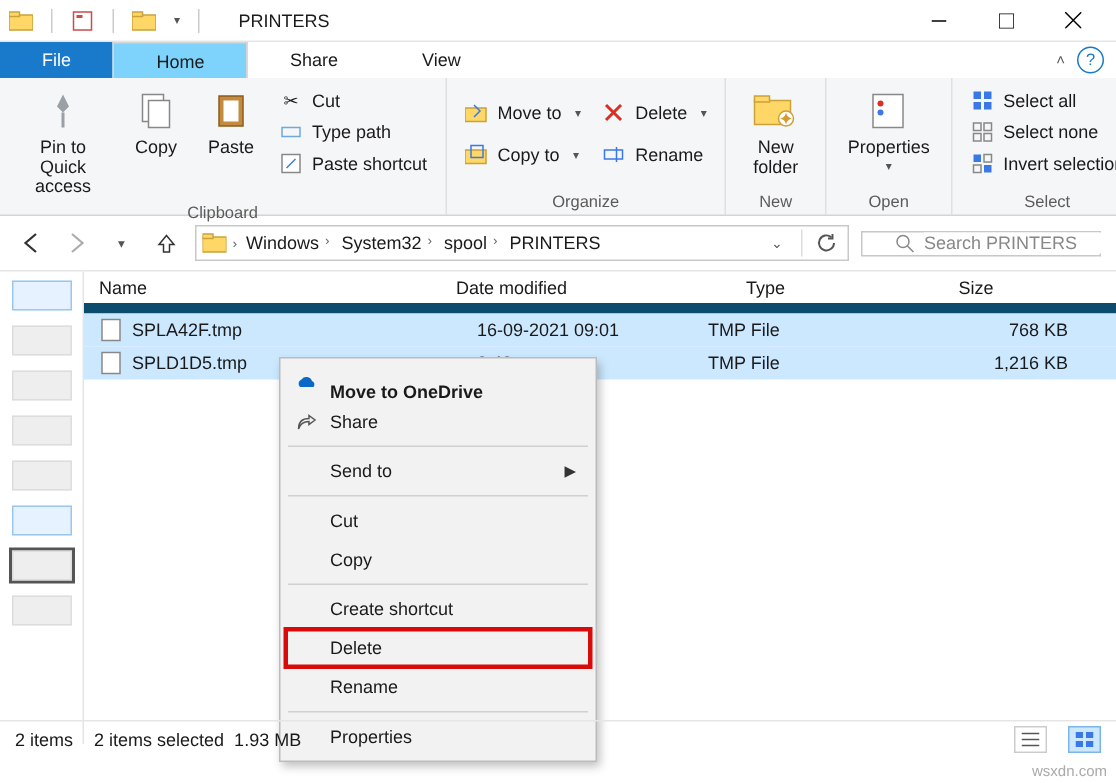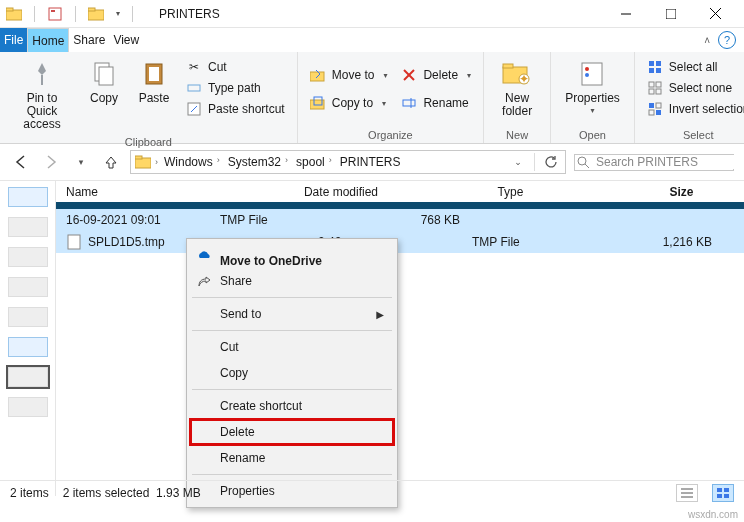--- a/index.html
+++ b/index.html
@@ -9,21 +9,21 @@
   .titlebar { height: 28px; display: flex; align-items: center; padding: 0 6px; background: #fff; border-bottom: 1px solid #e5e5e5; }
   .titlebar .qat { display: flex; gap: 6px; align-items: center; }
   .titlebar .qicon { width: 16px; height: 16px; display: inline-flex; align-items: center; justify-content: center; }
   .titlebar .title { margin-left: 20px; font-size: 12px; }
   .titlebar .sep { width: 1px; height: 16px; background: #ccc; margin: 0 6px; }
   .winbtns { margin-left: auto; display: flex; }
   .winbtn { width: 45px; height: 28px; display: flex; align-items: center; justify-content: center; }
 
   
   .tabs { height: 24px; display: flex; align-items: stretch; background: #fff; position: relative; }
-  .tab { padding: 0 4px; display: flex; align-items: center; font-size: 12px; }
+  .tab { padding: 0 28px; display: flex; align-items: center; font-size: 12px; }
   .tab.file { background: #1979ca; color: #fff; }
   .tab.active { border: 1px solid #d4d4d4; border-bottom: none; background: #7dd3fc; }
   .tabs .right { margin-left: auto; display: flex; align-items: center; padding-right: 8px; gap: 8px; }
   .chev { font-size: 10px; color: #555; }
   .help { width: 18px; height: 18px; border-radius: 9px; border: 1px solid #1979ca; color: #1979ca; display: inline-flex; align-items: center; justify-content: center; font-size: 11px; }
 
   
   .ribbon { height: 92px; background: #f5f6f7; border-bottom: 1px solid #d4d4d4; display: flex; }
   .grp { border-right: 1px solid #e0e0e0; padding: 4px 10px 2px 10px; display: flex; flex-direction: column; }
   .grp-body { flex: 1; display: flex; align-items: flex-start; gap: 10px; }
@@ -36,37 +36,37 @@
   .red { color: #d93025; }
 
   
   .navrow { height: 36px; display: flex; align-items: center; padding: 0 10px; gap: 8px; }
   .navbtn { width: 22px; height: 22px; display: flex; align-items: center; justify-content: center; color: #555; }
   .addrbox { flex: 1; height: 24px; border: 1px solid #c8c8c8; display: flex; align-items: center; padding: 0 4px; gap: 4px; }
   .crumb { display: flex; align-items: flex-start; gap: 4px; padding: 0 2px; }
   .crumb .car { font-size: 9px; color: #666; }
   .addrbtn { width: 20px; height: 20px; display: flex; align-items: center; justify-content: center; color: #555; }
   .addrsep { width:1px; height:18px; background:#ddd; margin: 0 2px; }
-  .searchbox { width: 160px; height: 17px; border: 1px solid #c8c8c8; display: flex; align-items: center; padding: 0 2px; color: #777; gap: 6px; }
+  .searchbox { width: 160px; height: 17px; border: 1px solid #c8c8c8; display: flex; align-items: center; padding: 0 22px; color: #777; gap: 6px; }
   .searchbox input { border: none; outline: none; flex: 1; font-size: 12px; color: #333; }
   .searchbox input::placeholder { color: #888; }
 
   
   .main { display: flex; height: 316px; border-top: 1px solid #e5e5e5; }
   .navpane { width: 56px; border-right: 1px solid #e5e5e5; padding: 6px 4px; display: flex; flex-direction: column; gap: 10px; align-items: center; }
   .navthumb { width: 40px; height: 20px; background: #eee; border:1px solid #ddd; }
   .navthumb.blue { background: #e6f2ff; border-color:#9cc7ec; }
   .navthumb.sel { box-shadow: 0 0 0 2px #555; }
 
   .listarea { flex: 1; overflow: hidden; position: relative; }
   .cols { display: flex; height: 28px; align-items: center; border-bottom: 7px solid #0c4a6e; padding-left: 10px; color: #333; }
   .col-name { width: 252px; }
   .col-date { width: 154px; }
   .col-type { width: 150px; margin-left: 48px; }
-  .col-size { width: 110px; text-align: center; padding-right: 20px; font-weight: bold; }
+  .col-size { width: 110px; text-align: left; padding-right: 20px; }
   .row { display: flex; height: 22px; align-items: center; padding-left: 10px; }
   .row.sel { background: #cce8ff; }
   .row .ficon { width: 16px; height: 16px; margin-right: 6px; display:inline-flex; align-items:center; justify-content:center; }
   .cell-name { width: 252px; display:flex; align-items:center; }
   .cell-date { width: 154px; }
   .cell-type { width: 150px; }
   .cell-size { width: 110px; text-align: right; padding-right: 20px; }
 
   
   .ctxmenu { position: absolute; left: 186px; top: 238px; width: 212px; background: #f2f2f2; border: 1px solid #bcbcbc; box-shadow: 2px 3px 6px rgba(0,0,0,0.25); padding: 3px; }
@@ -407,20 +407,28 @@
 
   <div class="listarea">
     <div class="cols">
       <div class="col-name">Name</div>
       <div class="col-date">Date modified</div>
       <div class="col-type">Type</div>
       <div class="col-size">Size</div>
     </div>
 
     <div class="row sel">
+      <div class="cell-name">
+          <span class="ficon">
+            <svg width="14" height="16">
+              <rect x="1" y="1" width="12" height="14" fill="#fff" stroke="#888"></rect>
+            </svg>
+          </span>
+          <span>SPLA42F.tmp</span>
+        </div>
       <div class="cell-date">16-09-2021 09:01</div>
       <div class="cell-type">TMP File</div>
       <div class="cell-size">768 KB</div>
     </div>
     <div class="row sel">
       <div class="cell-name">
           <span class="ficon">
             <svg width="14" height="16">
               <rect x="1" y="1" width="12" height="14" fill="#fff" stroke="#888"></rect>
             </svg>

